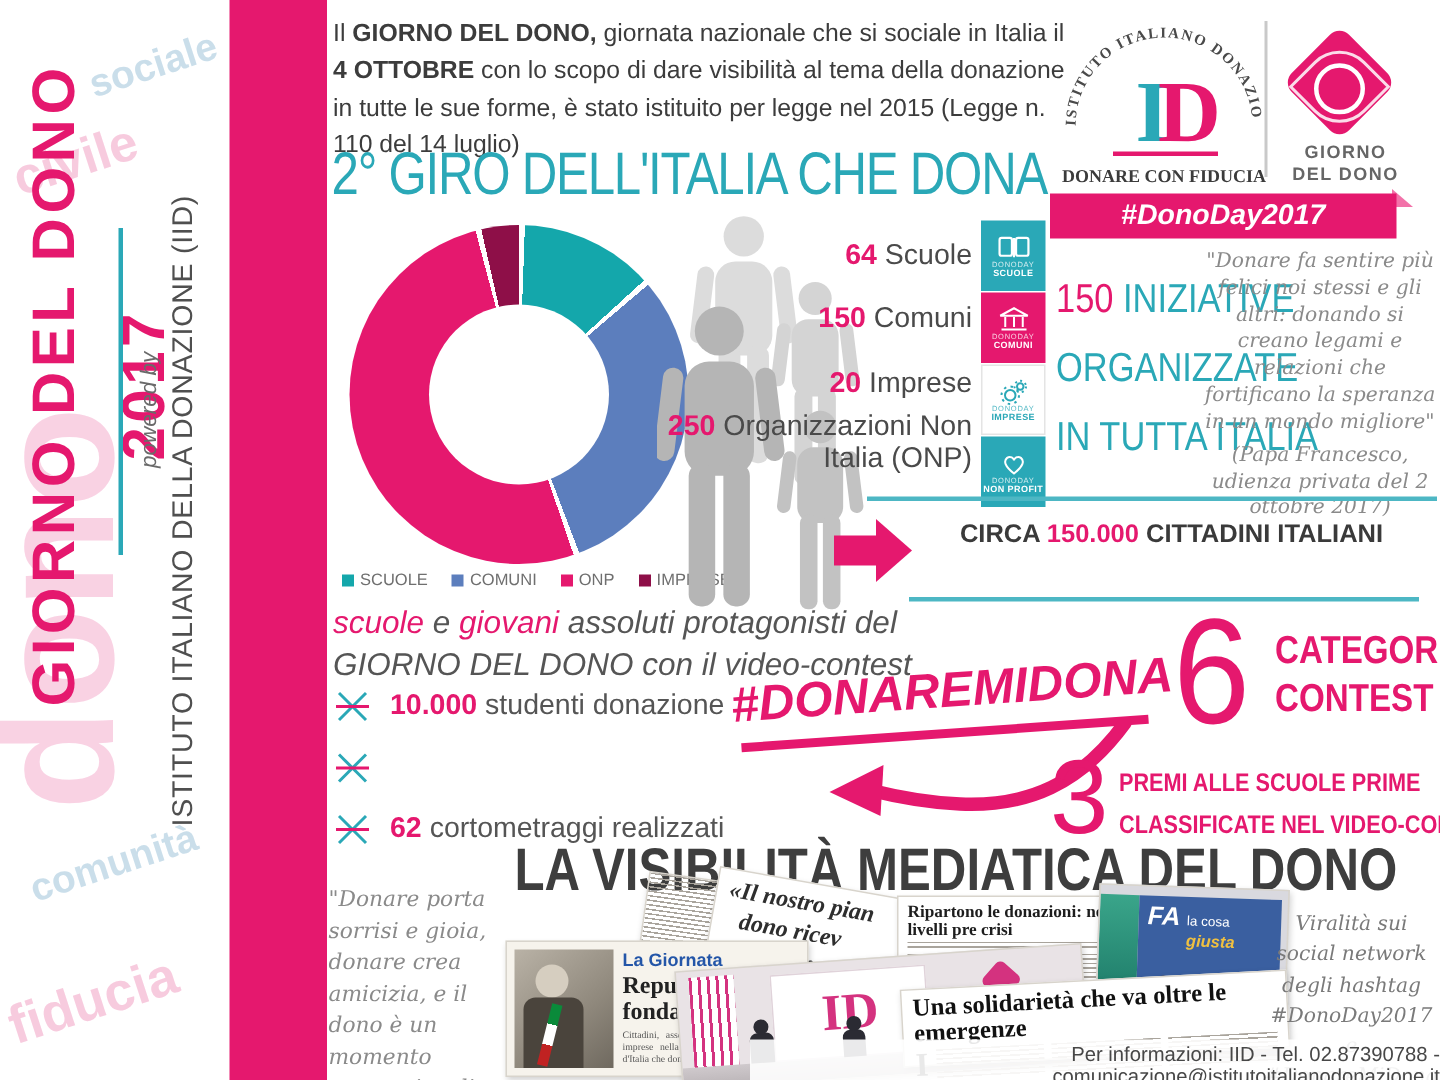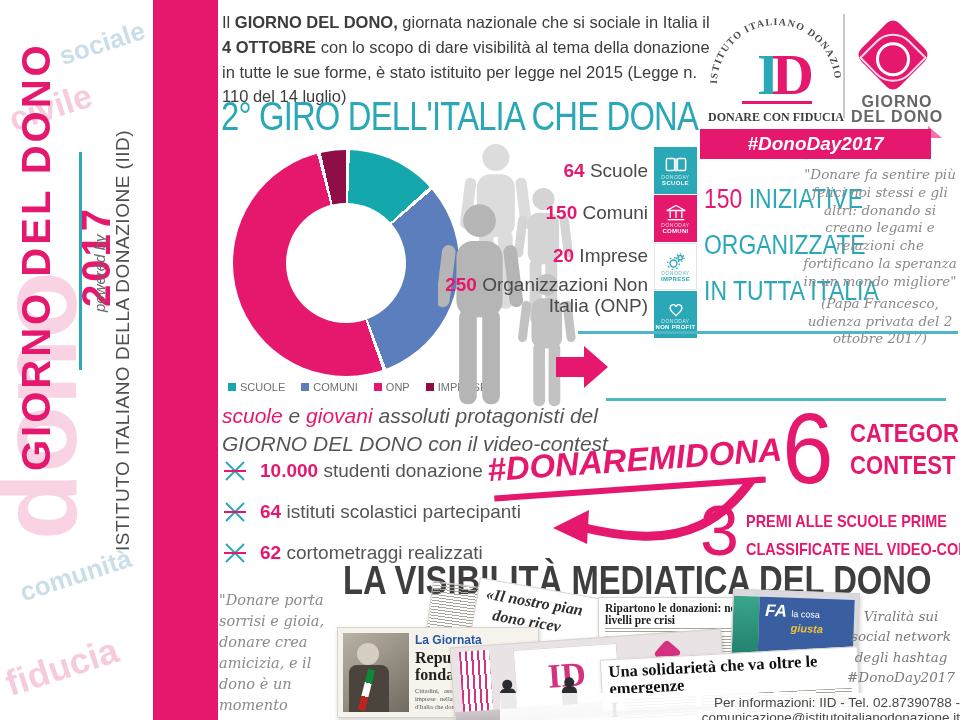--- a/index.html
+++ b/index.html
@@ -21,21 +21,21 @@
   #side-org{left:106px;top:90px;height:500px;width:34px;font-size:19px;color:#4f4f4f;letter-spacing:.5px;line-height:34px}
   
   #intro{left:222px;top:10px;width:492px;font-size:16.5px;line-height:1.5;color:#3c3c3c}
   #main-title{left:221px;top:94px;font-size:40px;letter-spacing:-1px;color:#2aa8b7}
   
   #iid-logo{left:700px;top:4px;width:155px;height:124px}
   #logo-divider{left:843px;top:14px;width:2px;height:104px;background:#c9c9c9}
   #gdd-diamond{left:866px;top:28px;width:54px;height:54px;background:#e5186e;border-radius:9px;transform:rotate(45deg)}
   #gdd-diamond:before{content:"";position:absolute;left:13px;top:13px;width:28px;height:28px;border:3px solid #fff;border-radius:50%}
   #gdd-diamond:after{content:"";position:absolute;left:5px;top:5px;width:44px;height:44px;border:2px solid rgba(255,255,255,.85);border-radius:50% 0 50% 0}
-  #gdd-text{left:845px;top:94px;width:104px;text-align:center;color:#666;font-weight:bold;line-height:15px;font-size:16px;letter-spacing:1px}
+  #gdd-text{left:845px;top:94px;width:104px;text-align:center;color:#666;font-weight:bold;line-height:15px;font-size:12px;letter-spacing:1px}
   #ribbon{left:700px;top:129px;width:231px;height:30px;background:#e5186e;color:#fff;font-weight:bold;font-style:italic;font-size:19px;text-align:center;line-height:30px}
   #ribbon-fold{left:928px;top:126px;width:0;height:0;border-left:14px solid #f272a9;border-top:12px solid transparent}
   
   #donut{left:233px;top:150px;width:226px;height:226px;border-radius:50%}
   #donut .hole{position:absolute;left:53px;top:53px;width:120px;height:120px;border-radius:50%;background:#fff}
   #legend{left:228px;top:381px;display:flex;gap:16px;font-size:11px;color:#6f6f6f;align-items:center}
   .legend-item{display:flex;align-items:center;gap:4px}
   .legend-sq{width:8px;height:8px;display:inline-block}
   
   #people{left:438px;top:143px}
@@ -244,20 +244,21 @@
 </div>
 <div class="abs script" id="pope-quote">
   <div>"Donare fa sentire più felici noi stessi e gli altri: donando si creano legami e relazioni che fortificano la speranza in un mondo migliore"</div>
   <div style="margin-top:4px">(Papa Francesco, udienza privata del 2 ottobre 2017)</div>
 </div>
 
 <div class="abs tealline" style="left:578px;top:331px;width:380px"></div>
 <div class="abs" id="arrow-body"></div>
 <div class="abs" id="arrow-head"></div>
 <div class="abs" id="reach">
+  <div><span>CIRCA </span><span class="pink">150.000</span><span> CITTADINI ITALIANI</span></div>
 </div>
 <div class="abs tealline" style="left:606px;top:398px;width:340px"></div>
 
 <div class="abs" id="contest-intro">
   <div><i class="pink">scuole</i><i> e </i><i class="pink">giovani</i><i> assoluti protagonisti del</i></div>
   <div>GIORNO DEL DONO con il video-contest</div>
 </div>
 <div class="bullet" style="top:458px">
   <svg width="26" height="26" viewBox="0 0 26 26">
       <line x1="4" y1="4" x2="22" y2="22" stroke="#2aa8b7" stroke-width="2"></line>
@@ -265,21 +266,20 @@
       <line x1="2" y1="13" x2="24" y2="13" stroke="#e5186e" stroke-width="2"></line>
     </svg>
   <span><b>10.000</b> <span>studenti donazione</span></span>
 </div>
 <div class="bullet" style="top:499px">
   <svg width="26" height="26" viewBox="0 0 26 26">
       <line x1="4" y1="4" x2="22" y2="22" stroke="#2aa8b7" stroke-width="2"></line>
       <line x1="22" y1="4" x2="4" y2="22" stroke="#2aa8b7" stroke-width="2"></line>
       <line x1="2" y1="13" x2="24" y2="13" stroke="#e5186e" stroke-width="2"></line>
     </svg>
-  <span><b>64</b> <span>istituti scolastici partecipanti</span></span>
 </div>
 <div class="bullet" style="top:540px">
   <svg width="26" height="26" viewBox="0 0 26 26">
       <line x1="4" y1="4" x2="22" y2="22" stroke="#2aa8b7" stroke-width="2"></line>
       <line x1="22" y1="4" x2="4" y2="22" stroke="#2aa8b7" stroke-width="2"></line>
       <line x1="2" y1="13" x2="24" y2="13" stroke="#e5186e" stroke-width="2"></line>
     </svg>
   <span><b>62</b> <span>cortometraggi realizzati</span></span>
 </div>
 

